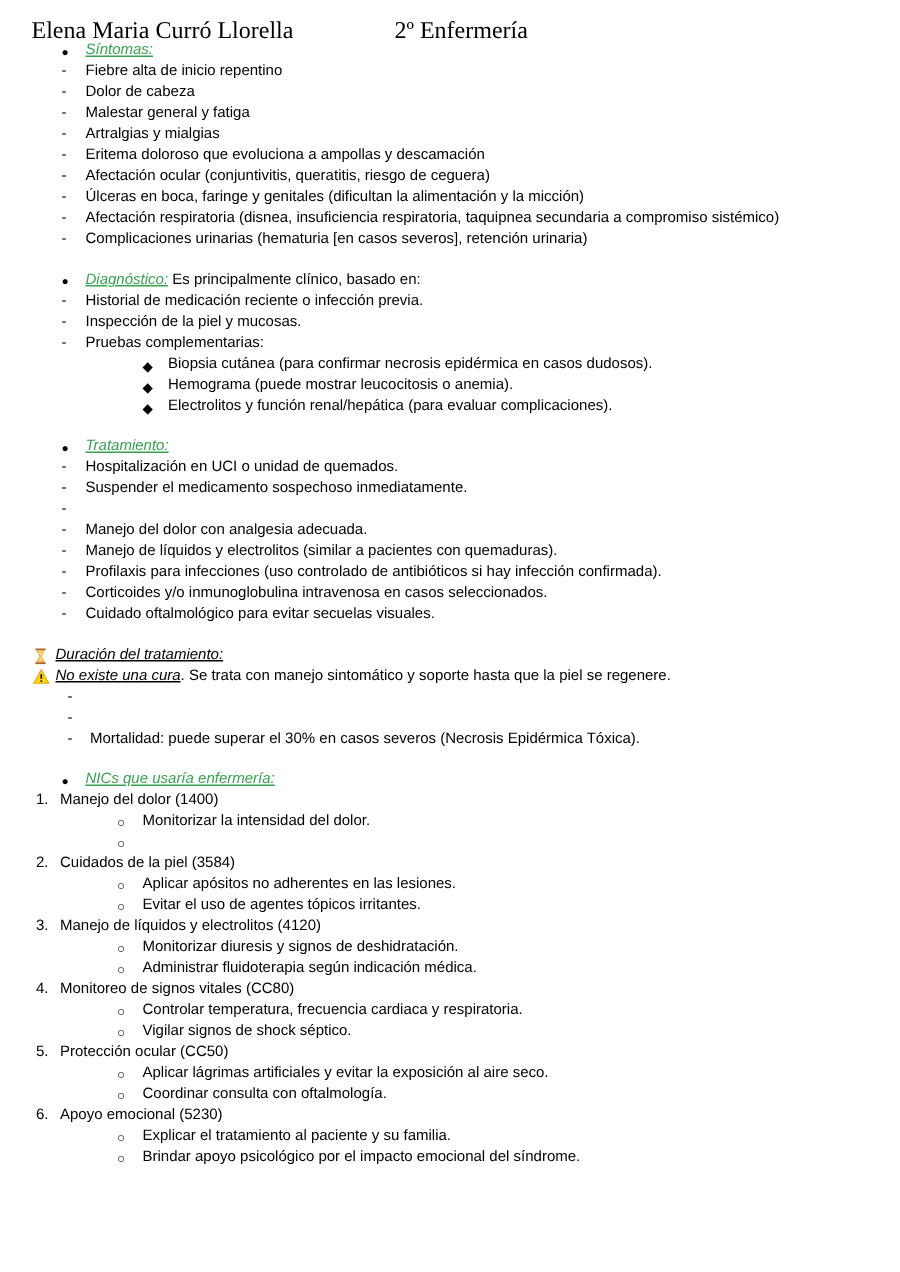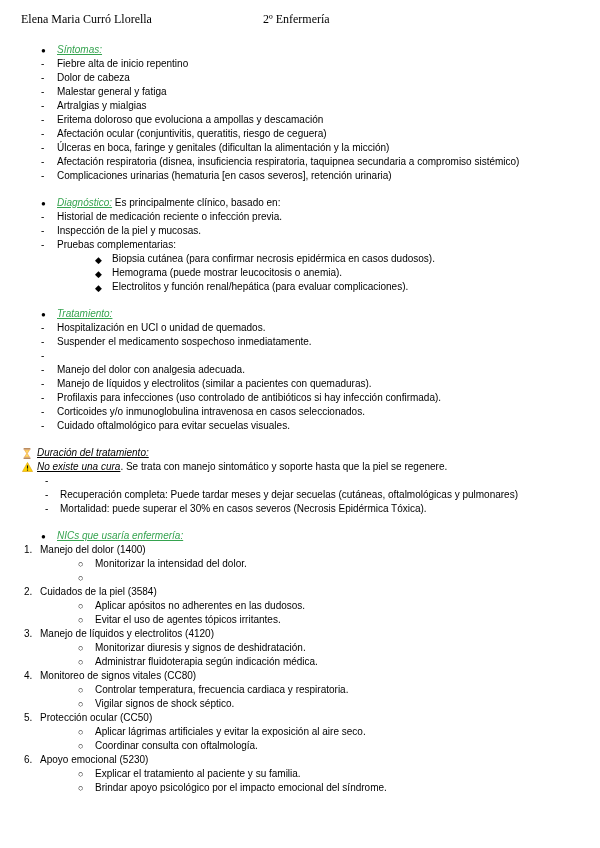--- a/index.html
+++ b/index.html
@@ -4,22 +4,22 @@
 <style>
   * { box-sizing: border-box; }
   html, body { margin: 0; padding: 0; }
   body {
     width: 600px; height: 848px; background: #ffffff;
     font-family: "Liberation Sans", "DejaVu Sans", sans-serif;
     font-size: 10px; color: #000; overflow: hidden;
   }
   .page { padding: 12px 14px 0 21px; }
   .header {
-    position: relative; height: 15px; margin-bottom: 16px;
-    font-family: "Liberation Serif", "DejaVu Serif", serif; font-size: 12px;
+    position: relative; height: 15px; margin-bottom: 0;
+    font-family: "Liberation Serif", "DejaVu Serif", serif; font-size: 16px;
   }
   .header .course { position: absolute; left: 242px; top: 0; }
 
   .line { position: relative; line-height: 14px; min-height: 14px; }
   .line .marker { position: absolute; top: 0; }
 
   .heading  { padding-left: 36px; }
   .heading .marker { left: 20px; font-size: 8px; top: 1px; }
   .dash     { padding-left: 36px; }
   .dash .marker { left: 20px; }
@@ -80,29 +80,29 @@
             <rect x="3" y="0.5" width="14" height="2.6" rx="1" fill="#a5682a"></rect>
             <rect x="3" y="18.9" width="14" height="2.6" rx="1" fill="#a5682a"></rect>
             <path d="M5 3.8 H15 L10.7 11 L15 18.2 H5 L9.3 11 Z" fill="#ffd966" stroke="#e69138" stroke-width="1"></path>
           </svg></span><span class="lead">Duración del tratamiento:</span></div>
       <div class="line icon_line"><span class="marker icon"><svg width="11" height="10" viewBox="0 0 24 22">
             <path d="M12 1 L23 21 H1 Z" fill="#ffd500" stroke="#e0a313" stroke-width="1.5"></path>
             <rect x="10.8" y="7.5" width="2.5" height="7" fill="#111"></rect>
             <rect x="10.8" y="16.6" width="2.5" height="2.4" fill="#111"></rect>
           </svg></span><span class="lead">No existe una cura</span><span>. Se trata con manejo sintomático y soporte hasta que la piel se regenere.</span></div>
       <div class="line dash2"><span class="marker">-</span></div>
-      <div class="line dash2"><span class="marker">-</span><span>Recuperación completa: Puede tardar meses y dejar secuelas (cutáneas, oftalmológicas y pulmonares)</span></div>
+      <div class="line dash2"><span class="marker">-</span></div>
       <div class="line dash2"><span class="marker">-</span><span>Mortalidad: puede superar el 30% en casos severos (Necrosis Epidérmica Tóxica).</span></div>
       <div class="spacer"></div>
       <div class="line heading"><span class="marker">●</span><span class="green">NICs que usaría enfermería:</span></div>
       <div class="line numbered"><span class="marker num">1.</span><span>Manejo del dolor (1400)</span></div>
       <div class="line circle"><span class="marker">○</span><span>Monitorizar la intensidad del dolor.</span></div>
       <div class="line circle"><span class="marker">○</span></div>
       <div class="line numbered"><span class="marker num">2.</span><span>Cuidados de la piel (3584)</span></div>
-      <div class="line circle"><span class="marker">○</span><span>Aplicar apósitos no adherentes en las dudosos.</span></div>
+      <div class="line circle"><span class="marker">○</span><span>Aplicar apósitos no adherentes en las lesiones.</span></div>
       <div class="line circle"><span class="marker">○</span><span>Evitar el uso de agentes tópicos irritantes.</span></div>
       <div class="line numbered"><span class="marker num">3.</span><span>Manejo de líquidos y electrolitos (4120)</span></div>
       <div class="line circle"><span class="marker">○</span><span>Monitorizar diuresis y signos de deshidratación.</span></div>
       <div class="line circle"><span class="marker">○</span><span>Administrar fluidoterapia según indicación médica.</span></div>
       <div class="line numbered"><span class="marker num">4.</span><span>Monitoreo de signos vitales (CC80)</span></div>
       <div class="line circle"><span class="marker">○</span><span>Controlar temperatura, frecuencia cardiaca y respiratoria.</span></div>
       <div class="line circle"><span class="marker">○</span><span>Vigilar signos de shock séptico.</span></div>
       <div class="line numbered"><span class="marker num">5.</span><span>Protección ocular (CC50)</span></div>
       <div class="line circle"><span class="marker">○</span><span>Aplicar lágrimas artificiales y evitar la exposición al aire seco.</span></div>
       <div class="line circle"><span class="marker">○</span><span>Coordinar consulta con oftalmología.</span></div>

